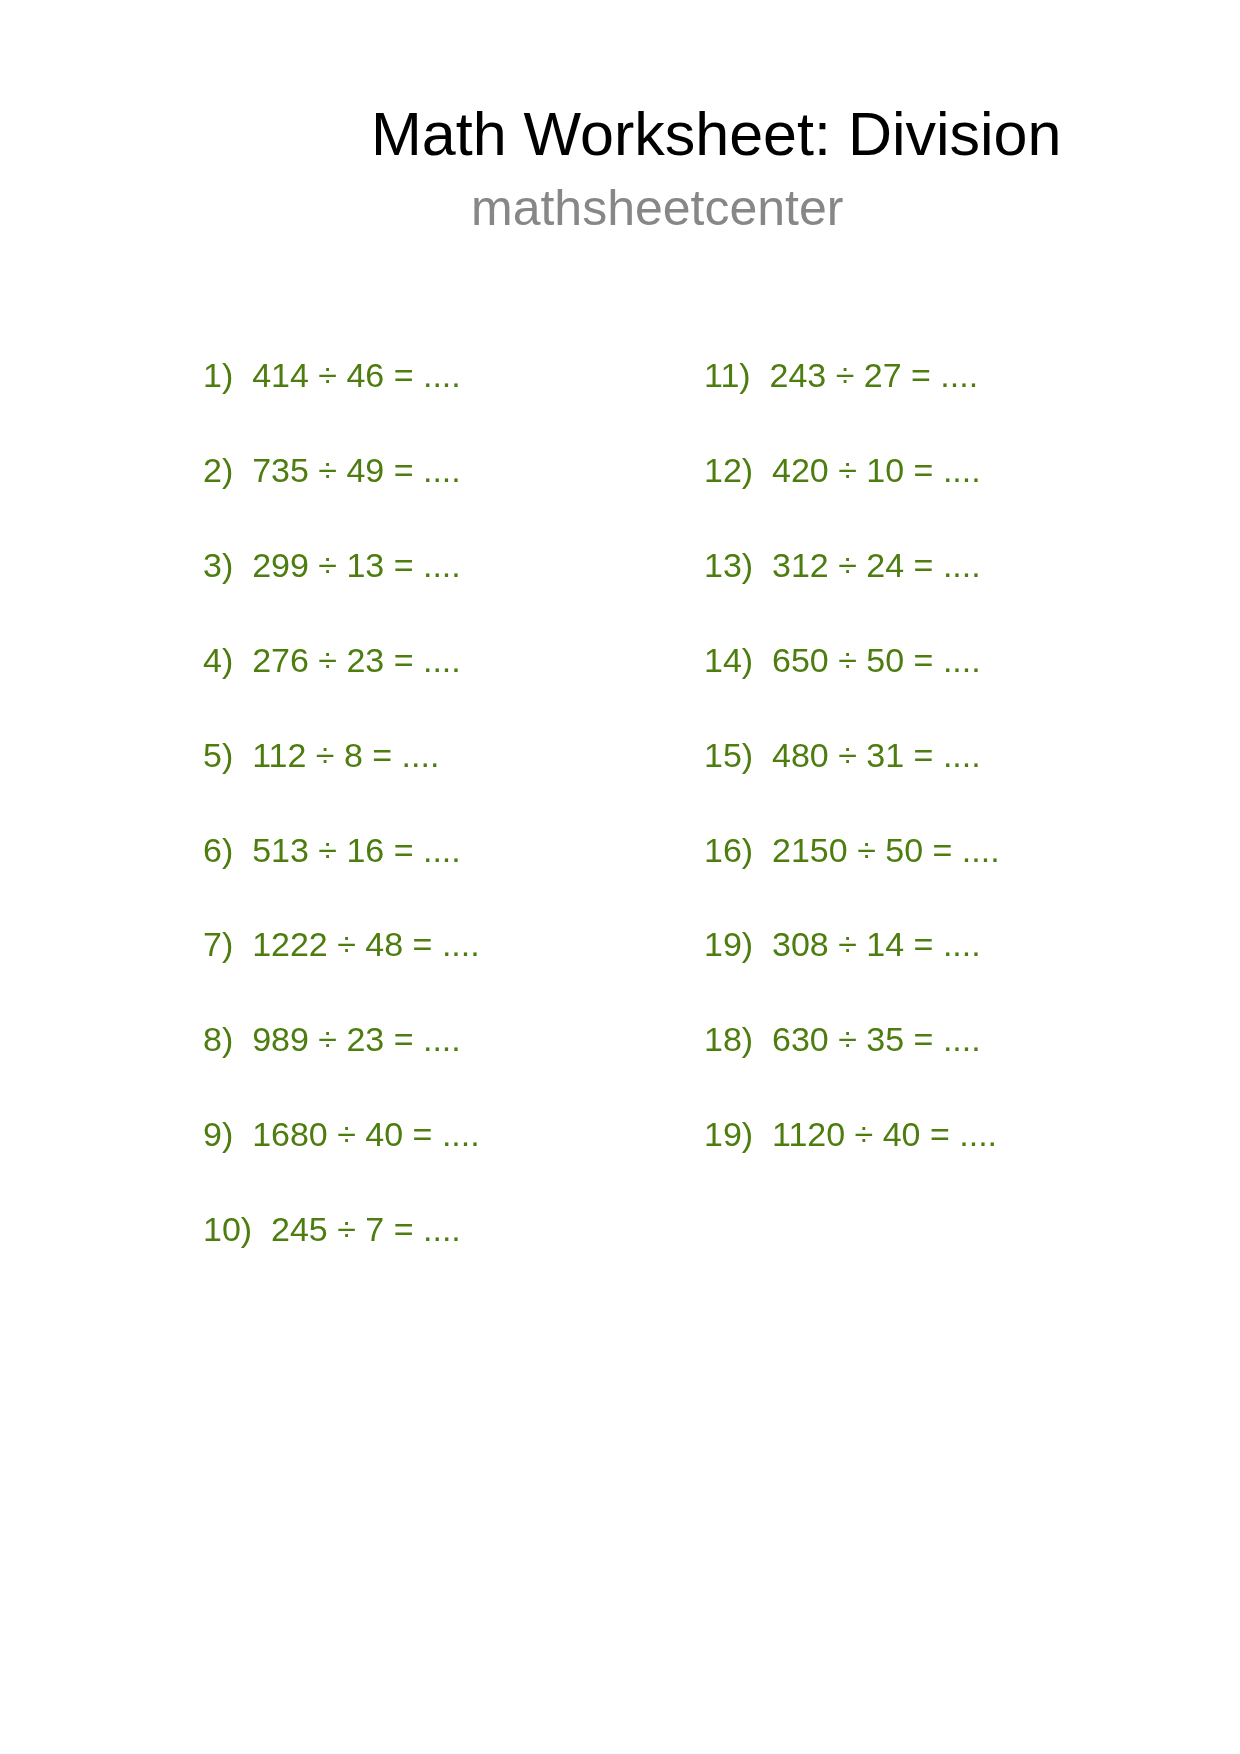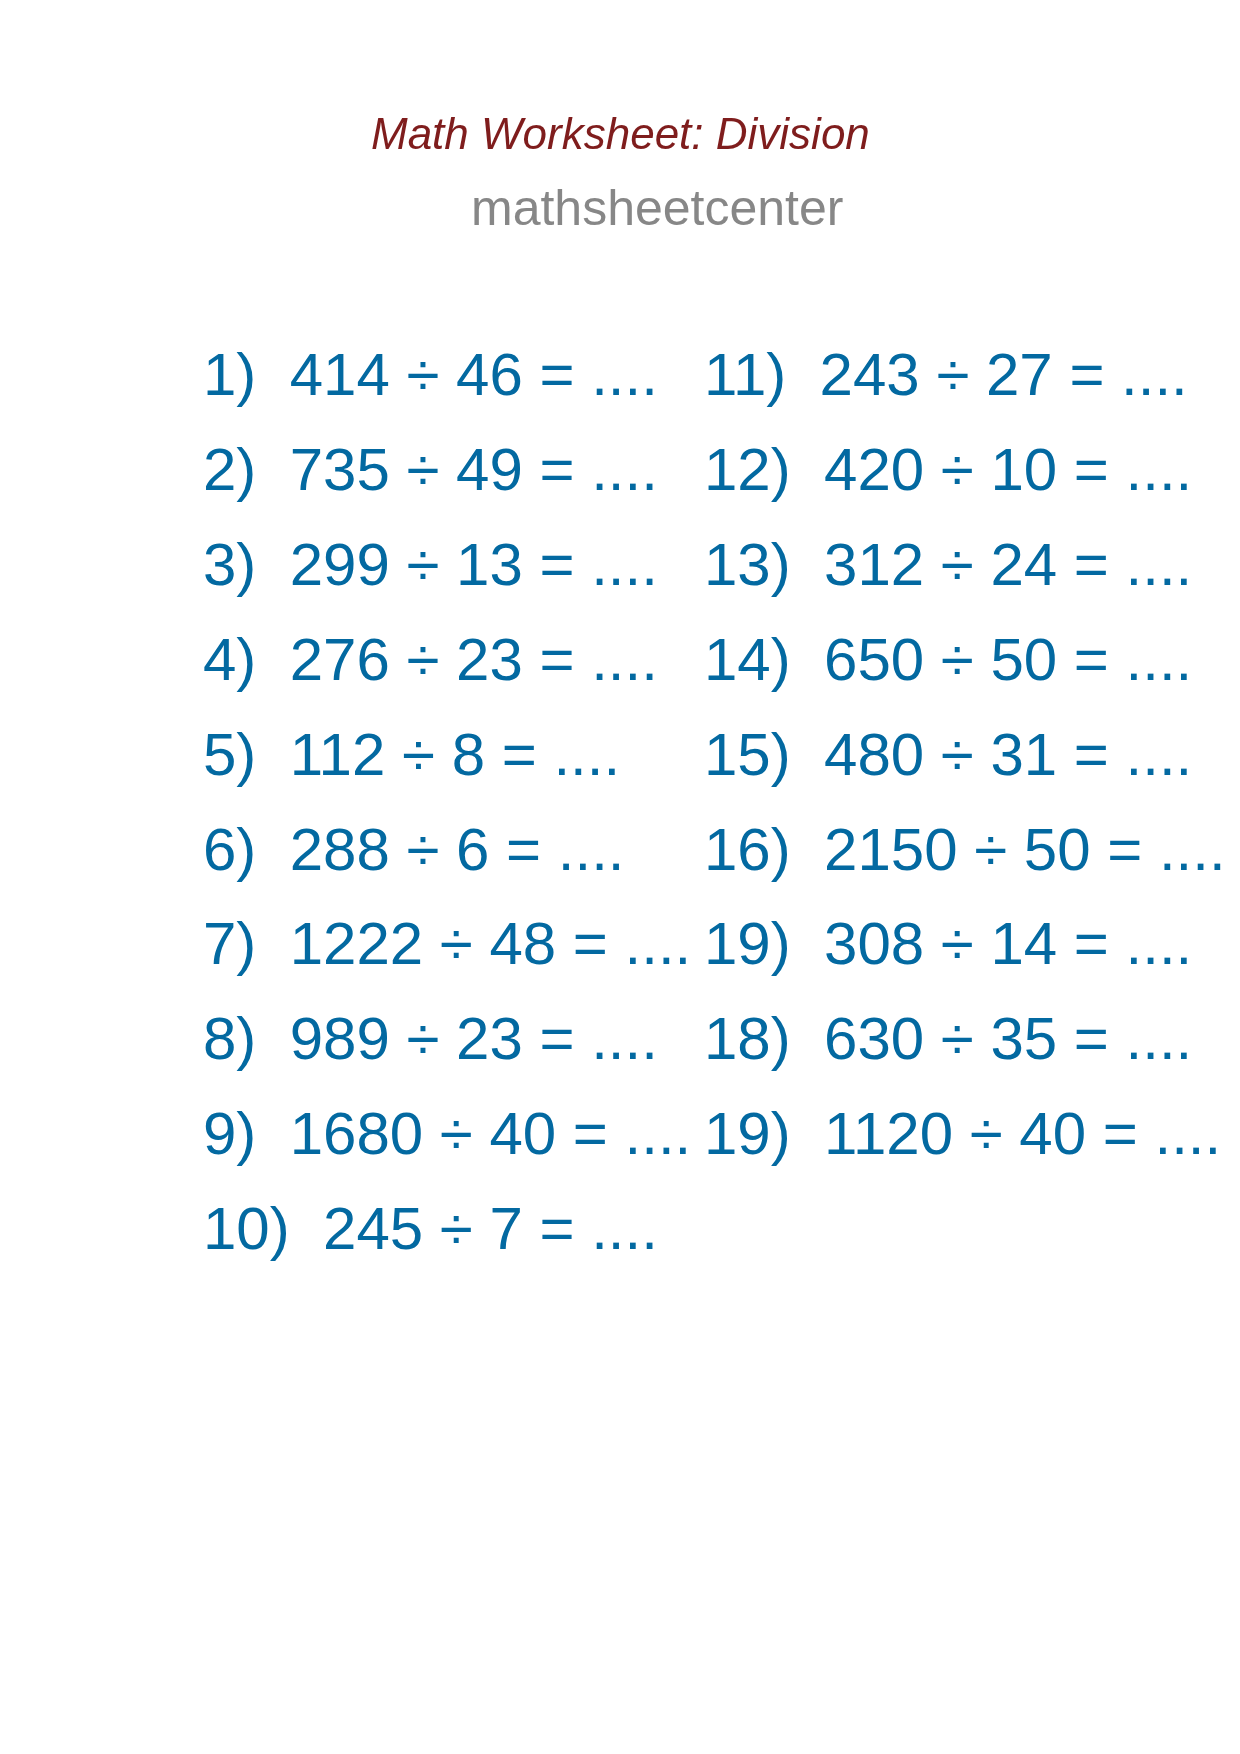--- a/index.html
+++ b/index.html
@@ -12,65 +12,64 @@
       height: 1754px;
       position: relative;
       overflow: hidden;
       font-family: "Liberation Sans", sans-serif;
       color: #000000;
     }
     .title {
       position: absolute;
       left: 371px;
       top: 99px;
-      font-size: 44px;
+      font-size: 61px;
       line-height: 70px;
       white-space: pre;
-      color: #7f1d1d;
-      font-style: italic;
+      color: #000000;
     }
     .subtitle {
       position: absolute;
       left: 471px;
       top: 185px;
       font-size: 50px;
       line-height: 46px;
       white-space: pre;
       color: #878787;
     }
     .column {
       position: absolute;
       top: 0;
     }
     .col-left { left: 203px; }
     .col-right { left: 704px; }
     .problem {
       position: absolute;
       left: 0;
-      font-size: 60px;
+      font-size: 34px;
       line-height: 52px;
       white-space: pre;
-      color: #0369a1;
+      color: #4d7c0f;
     }
     .problem .num { }
   </style>
 </head>
 <body>
 
 <div>
   <div class="title">Math Worksheet: Division</div>
   <div class="subtitle">mathsheetcenter</div>
 
   <div class="column col-left">
     <div class="problem" style="top:349px"><span class="num">1)  </span><span>414 ÷ 46 = ....</span></div>
     <div class="problem" style="top:444px"><span class="num">2)  </span><span>735 ÷ 49 = ....</span></div>
     <div class="problem" style="top:539px"><span class="num">3)  </span><span>299 ÷ 13 = ....</span></div>
     <div class="problem" style="top:634px"><span class="num">4)  </span><span>276 ÷ 23 = ....</span></div>
     <div class="problem" style="top:729px"><span class="num">5)  </span><span>112 ÷ 8 = ....</span></div>
-    <div class="problem" style="top:824px"><span class="num">6)  </span><span>288 ÷ 6 = ....</span></div>
+    <div class="problem" style="top:824px"><span class="num">6)  </span><span>513 ÷ 16 = ....</span></div>
     <div class="problem" style="top:918px"><span class="num">7)  </span><span>1222 ÷ 48 = ....</span></div>
     <div class="problem" style="top:1013px"><span class="num">8)  </span><span>989 ÷ 23 = ....</span></div>
     <div class="problem" style="top:1108px"><span class="num">9)  </span><span>1680 ÷ 40 = ....</span></div>
     <div class="problem" style="top:1203px"><span class="num">10)  </span><span>245 ÷ 7 = ....</span></div>
   </div>
 
   <div class="column col-right">
     <div class="problem" style="top:349px"><span class="num">11)  </span><span>243 ÷ 27 = ....</span></div>
     <div class="problem" style="top:444px"><span class="num">12)  </span><span>420 ÷ 10 = ....</span></div>
     <div class="problem" style="top:539px"><span class="num">13)  </span><span>312 ÷ 24 = ....</span></div>

